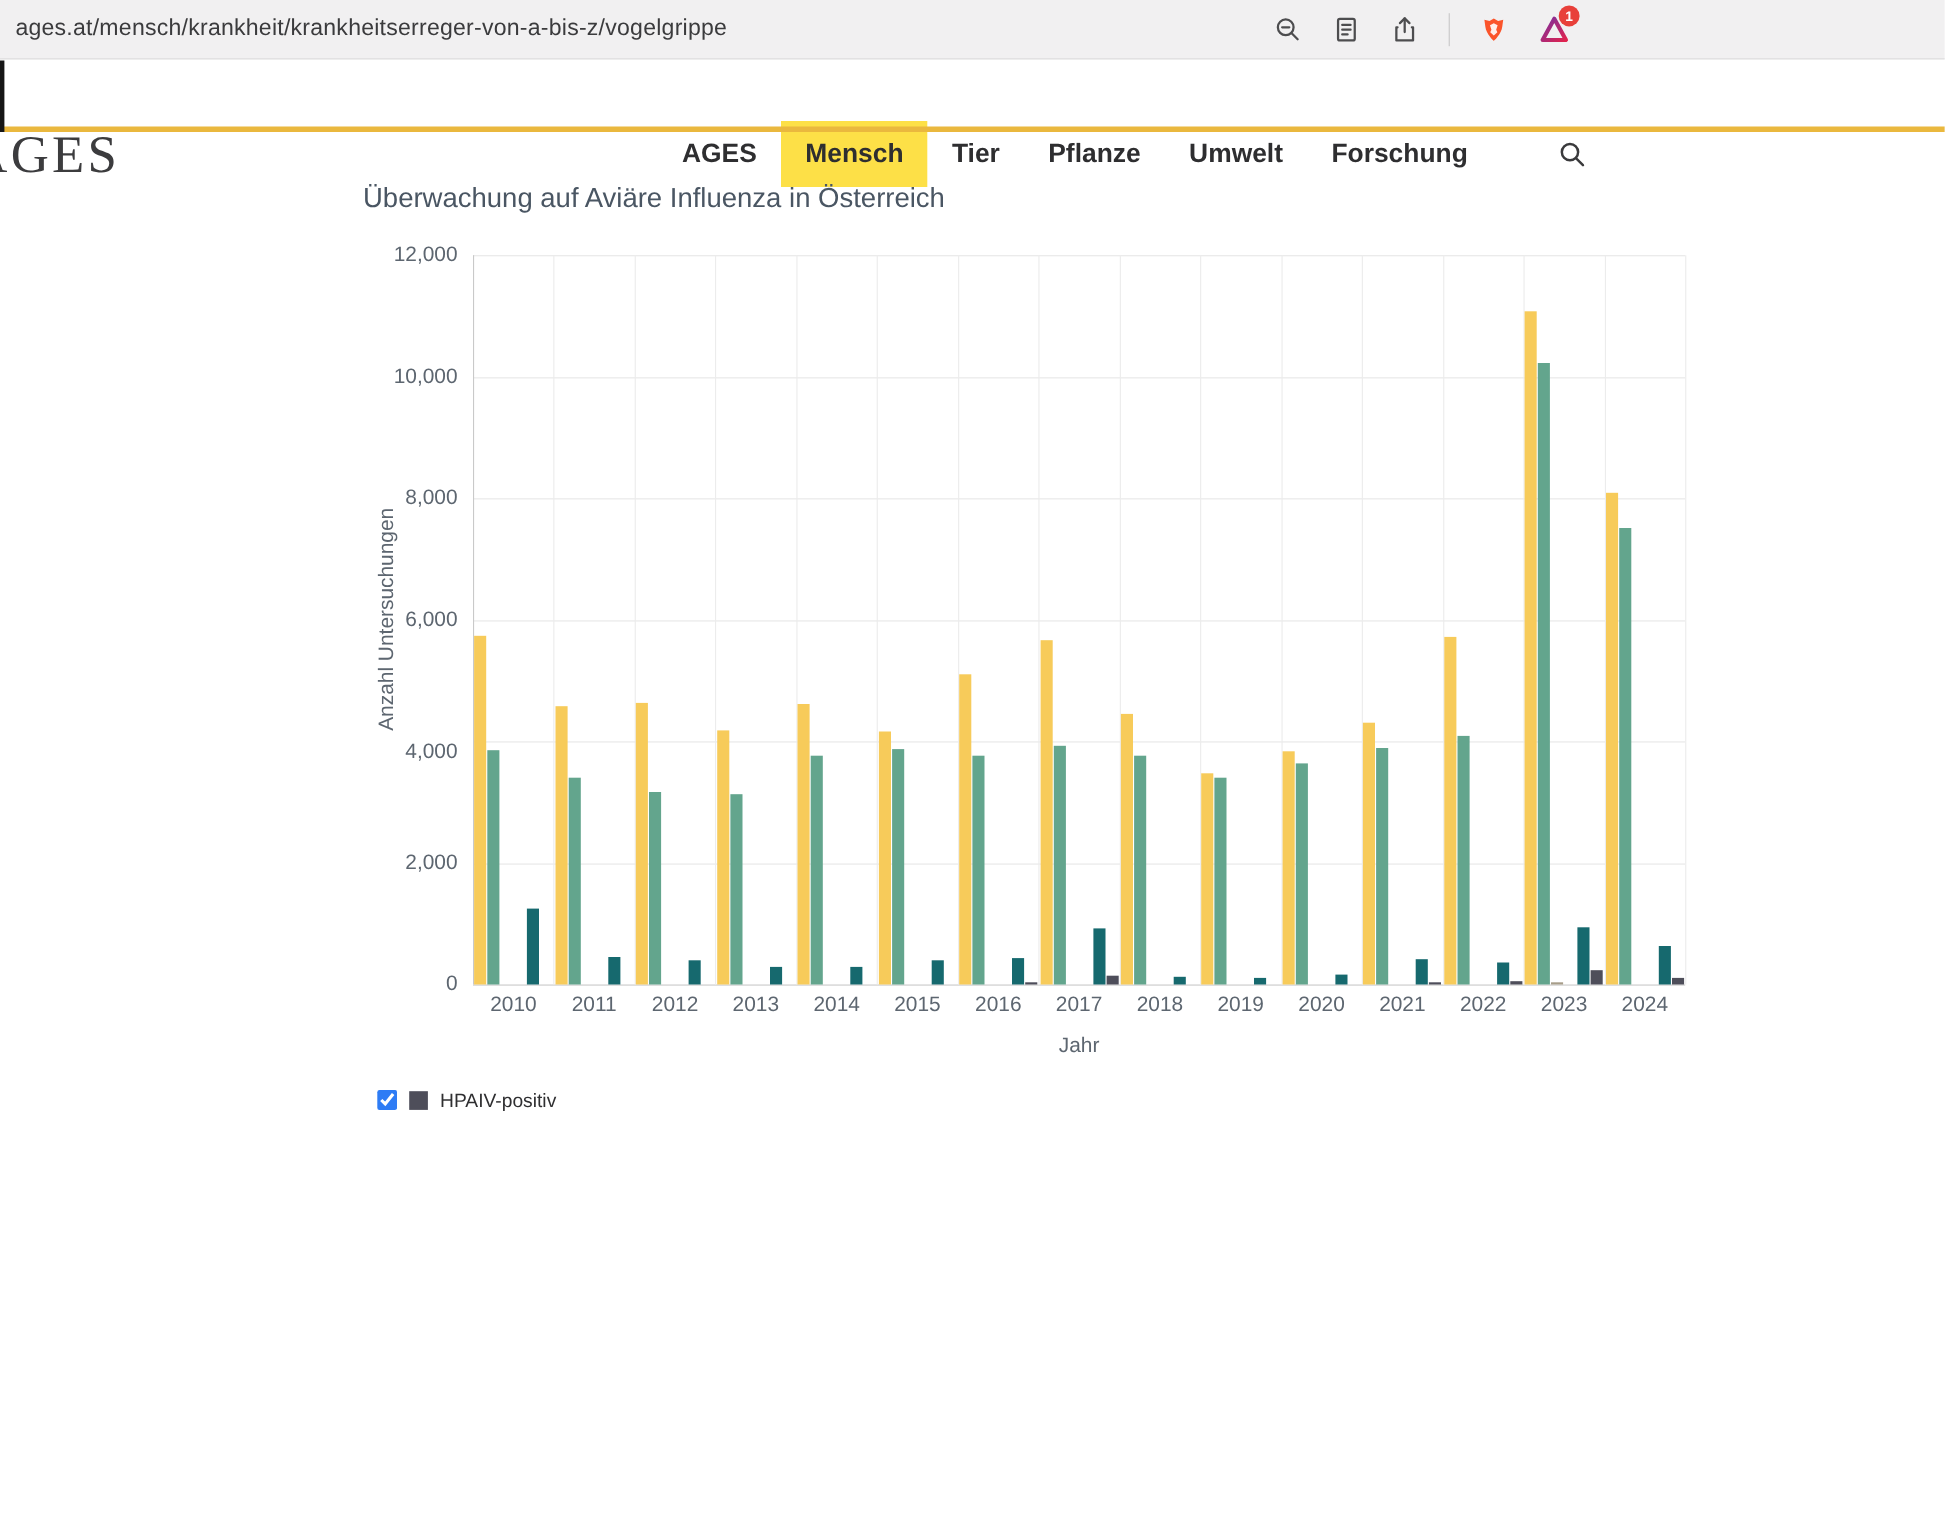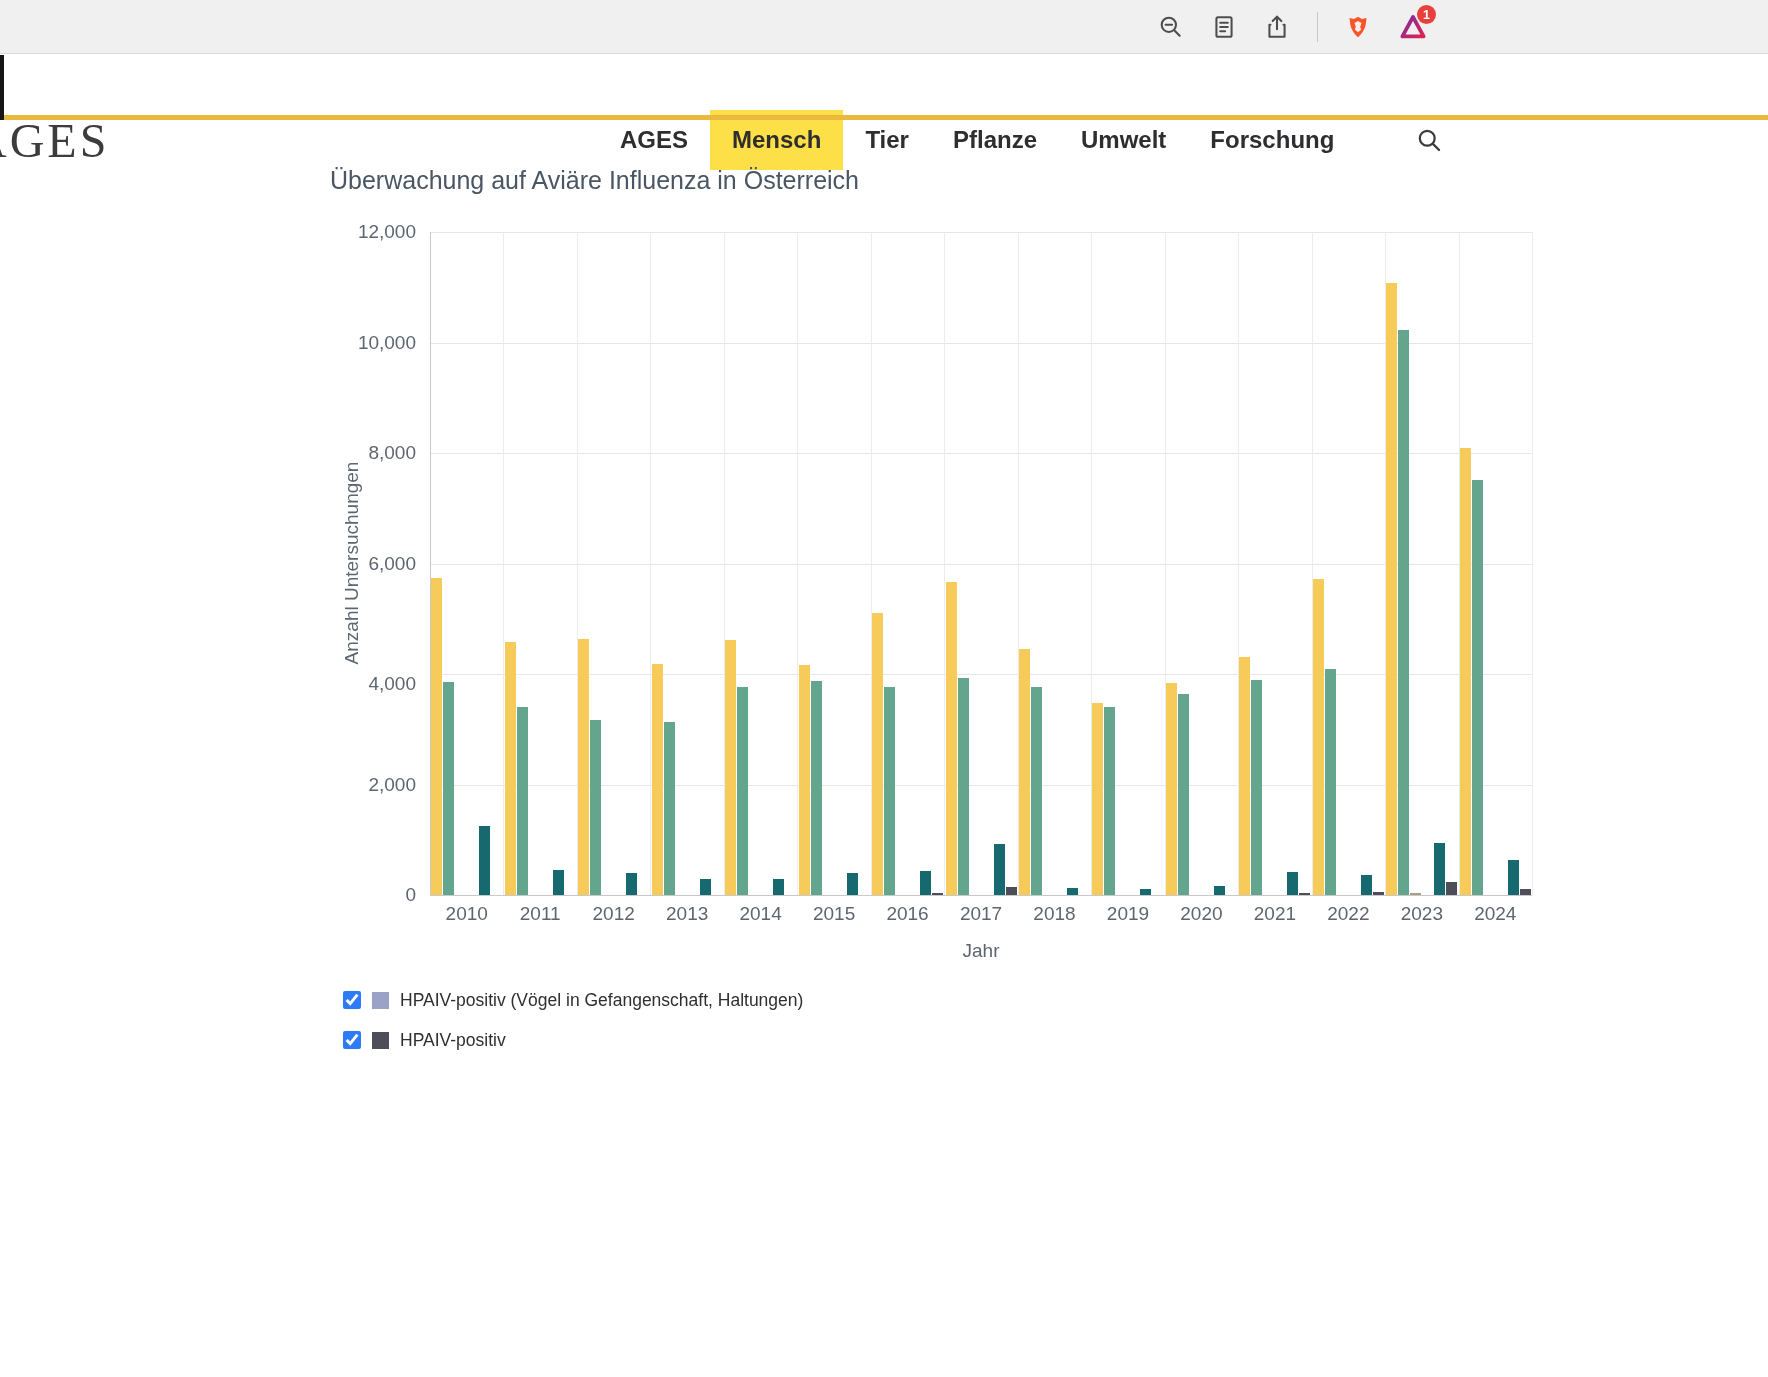--- a/index.html
+++ b/index.html
@@ -62,20 +62,21 @@
   .legend-checkbox { width:18px; height:18px; accent-color:#2e7cf5; cursor:pointer; }
   .legend-swatch { width:17px; height:17px; display:inline-block; }
   .legend-label { font-size:17.5px; color:#2f2f31; }
 
   svg { display:block; }
 </style>
 </head>
 <body>
 
 <div class="browser-bar">
+  <div class="url-text">ages.at/mensch/krankheit/krankheitserreger-von-a-bis-z/vogelgrippe</div>
   <div class="browser-icons">
     <span>
       <svg class="bicon" viewBox="0 0 24 24" fill="none" stroke="#4d4d4f" stroke-width="1.9" stroke-linecap="round">
         <circle cx="10" cy="10" r="6.6"></circle>
           <line x1="15" y1="15" x2="20" y2="20"></line>
           <line x1="7" y1="10" x2="13" y2="10"></line>
       </svg>
     </span>
     <span>
       <svg class="bicon" viewBox="0 0 24 24" fill="none" stroke="#4d4d4f" stroke-width="1.9" stroke-linecap="round">
@@ -308,21 +309,16 @@
     <div class="x-tick">2021</div>
     <div class="x-tick">2022</div>
     <div class="x-tick">2023</div>
     <div class="x-tick">2024</div>
   </div>
 <div class="x-axis-label">Jahr</div>
 
 <div class="chart-legend">
     <div class="legend-row">
       <input type="checkbox" class="legend-checkbox" checked="" style="">
-      <div class="legend-swatch" style="background: rgb(154, 163, 199);"></div>
-      <div class="legend-label">HPAIV-positiv (Vögel in Gefangenschaft, Haltungen)</div>
-    </div>
-    <div class="legend-row">
-      <input type="checkbox" class="legend-checkbox" checked="" style="">
       <div class="legend-swatch" style="background: rgb(78, 78, 90);"></div>
       <div class="legend-label">HPAIV-positiv</div>
     </div>
   </div>
 
 </body></html>

